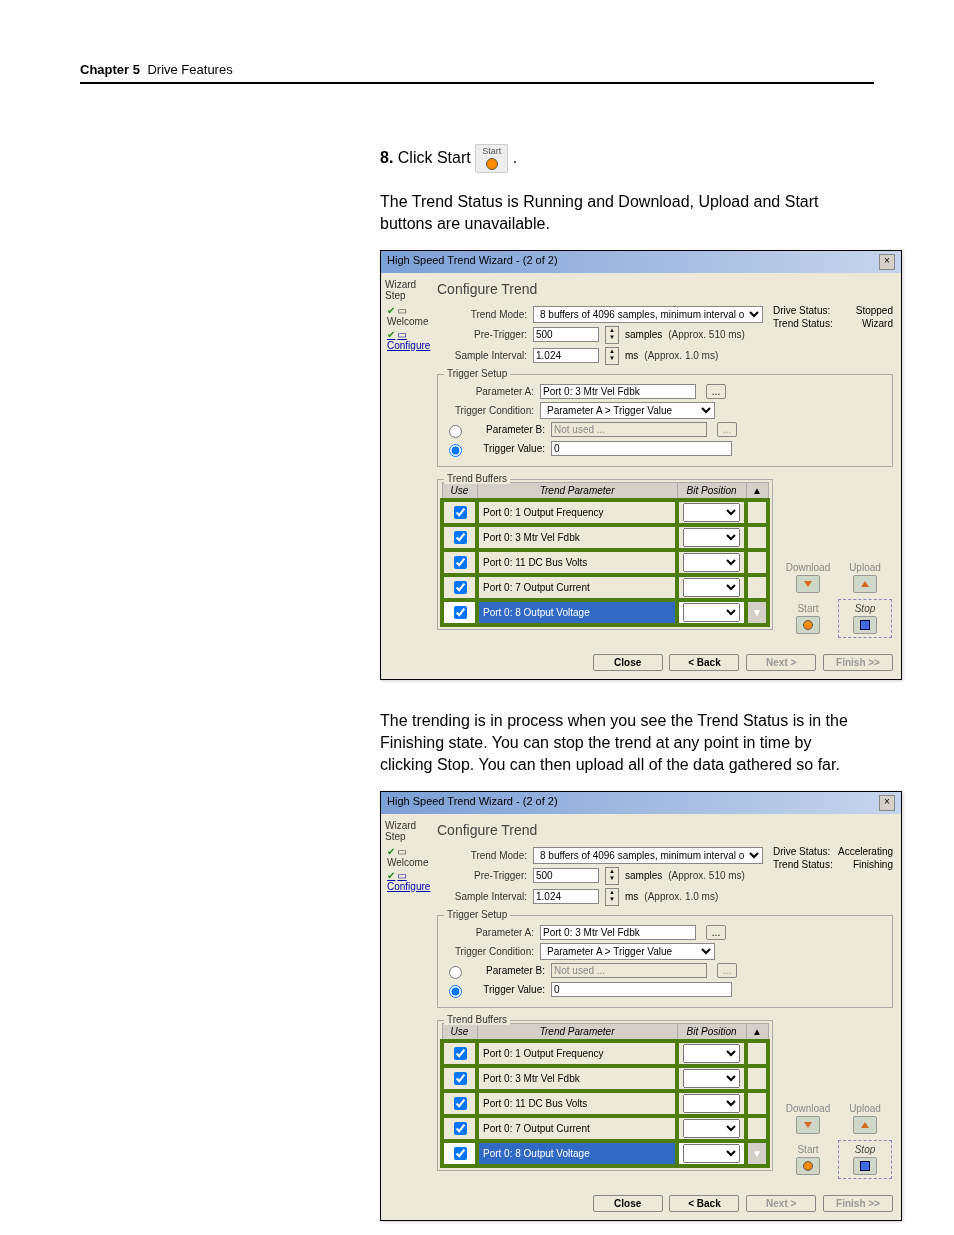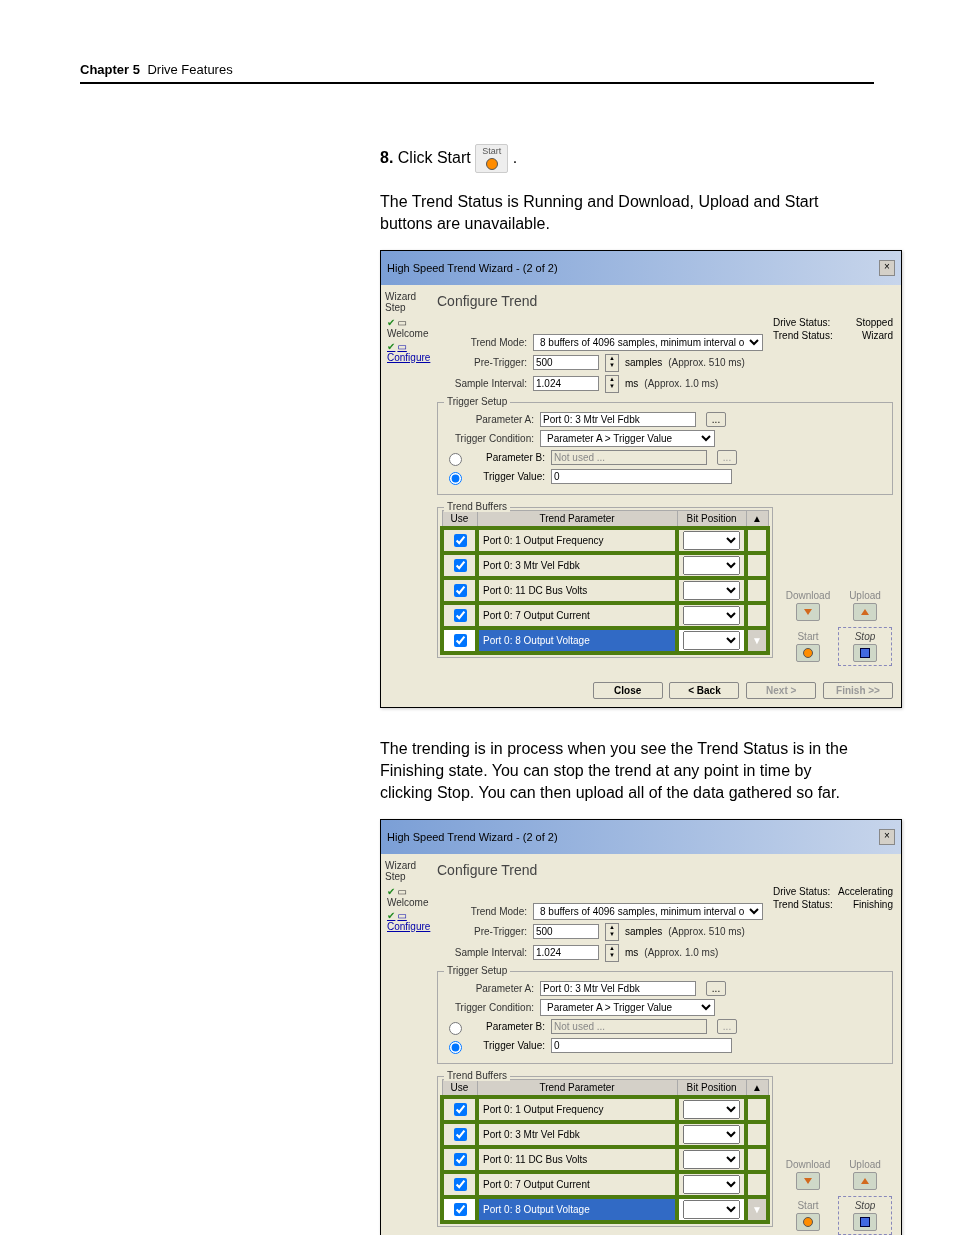--- a/index.html
+++ b/index.html
@@ -69,25 +69,24 @@
     width: 520px;
     border: 1px solid #000;
     background: #ece9d8;
     font-size: 10px;
     margin-bottom: 30px;
     box-shadow: 1px 1px 3px rgba(0,0,0,0.2);
   }
   .titlebar {
     background: linear-gradient(to right, #7b9fd6 0%, #c7d5eb 100%);
     color: #000;
-    padding: 9px 6px;
+    padding: 3px 6px;
     font-size: 11px;
     display: flex;
     justify-content: space-between;
-    align-items: center;
   }
   .titlebar .closebtn {
     width: 14px;
     height: 14px;
     background: #d4d0c8;
     border: 1px solid #888;
     text-align: center;
     line-height: 12px;
     font-size: 10px;
     font-family: sans-serif;
@@ -172,20 +171,21 @@
     width: 100%;
     border-collapse: collapse;
     font-size: 10px;
   }
   .trend-table th {
     background: #d4d0c8;
     border: 1px solid #aaa;
     padding: 2px 4px;
     font-weight: normal;
     text-align: center;
+    font-style: italic;
   }
   .trend-table td {
     border: 4px solid #4d7c0f;
     padding: 1px 4px;
     text-align: left;
   }
   .trend-table tr.selected td {
     background: #316ac5;
     color: #fff;
   }
@@ -240,21 +240,21 @@
     height: 16px;
     font-size: 6px;
     line-height: 7px;
     text-align: center;
   }
   .top-area {
     display: flex;
     gap: 10px;
     align-items: flex-start;
   }
-  .form-col { flex: 1; margin-top: 16px; }
+  .form-col { flex: 1; }
   .status-col {
     width: 120px;
     font-size: 10px;
   }
   .status-row {
     display: flex;
     justify-content: space-between;
     margin: 2px 0;
   }
   .bottom-area {

